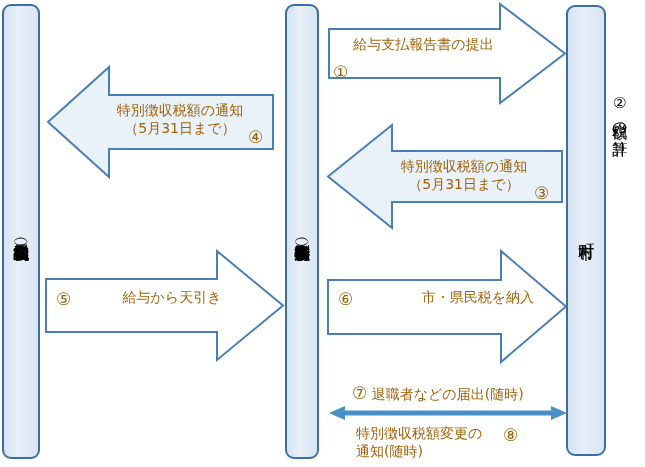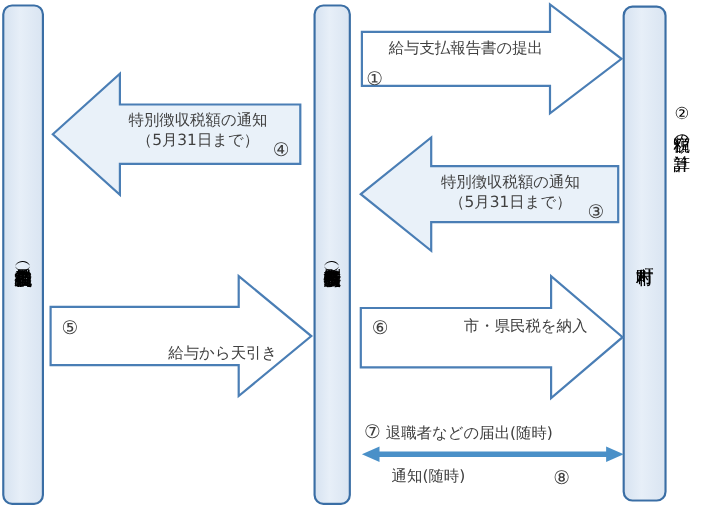--- a/index.html
+++ b/index.html
@@ -52,21 +52,21 @@
     stroke-linejoin: miter;
   }
   .arrow-fill-tint { fill: #E9F1F9; }
   .arrow-fill-white { fill: #FFFFFF; }
 
   
   .caption {
     position: absolute;
     font-size: 14px;
     line-height: 1.30;
-    color: #404040;
+    color: #a16207;
     white-space: nowrap;
     font-family: "DejaVu Sans", "Liberation Sans", sans-serif;
   }
   .caption .ln { display: block; }
   .num {
     font-size: 17px;
     font-family: "DejaVu Sans", "Liberation Sans", sans-serif;
   }
 
   
@@ -126,42 +126,43 @@
   </svg>
   <div class="caption" style="left:96px; top:101px; width:168px; text-align:center;">
     <span class="ln">特別徴収税額の通知</span>
     <span class="ln">（5月31日まで）</span>
   </div>
   <div class="caption num" style="left:248px; top:126px;">④</div>
 
   <svg class="arrow-svg" style="left:45px; top:250px;" width="239" height="111" viewBox="0 0 239 111">
     <polygon class="arrow-shape arrow-fill-white" points="1,29 172,29 172,1 238,55.5 172,110 172,82 1,82"></polygon>
   </svg>
-  <div class="caption" style="left:92px; top:288px; width:160px; text-align:right;margin-top:24px;">
+  <div class="caption" style="left:92px; top:288px; width:160px; text-align:center;">
     <span class="ln">給与から天引き</span>
   </div>
   <div class="caption num" style="left:56px; top:288px;">⑤</div>
 
   <svg class="arrow-svg" style="left:327px; top:250px;" width="240" height="113" viewBox="0 0 240 113">
     <polygon class="arrow-shape arrow-fill-white" points="1,30 174,30 174,1 239,56.5 174,112 174,84 1,84"></polygon>
   </svg>
   <div class="caption" style="left:374px; top:288px; width:160px; text-align:right;">
     <span class="ln">市・県民税を納入</span>
   </div>
   <div class="caption num" style="left:338px; top:288px;">⑥</div>
 
-  <div class="caption" style="left:331px; top:382px;text-align:center;">
+  <div class="caption" style="left:352px; top:382px;text-align:center;">
     <span class="num">⑦</span>
     <span>退職者などの届出(随時)</span>
   </div>
 
   <svg class="dbl-arrow" style="left:328px; top:403px;" width="240" height="20" viewBox="0 0 240 20">
     <line x1="14" y1="10" x2="226" y2="10" stroke="#4A90C8" stroke-width="5"></line>
     <polygon points="1,10 17,3 17,17" fill="#4A90C8"></polygon>
     <polygon points="239,10 223,3 223,17" fill="#4A90C8"></polygon>
   </svg>
 
   <div class="caption" style="left:356px; top:424px; line-height:1.32;">
+    <span class="ln">特別徴収税額変更の</span>
     <span class="ln">通知(随時)</span>
   </div>
   <div class="caption num" style="left:503px; top:424px;">⑧</div>
 
 </div>
 
 </body></html>

